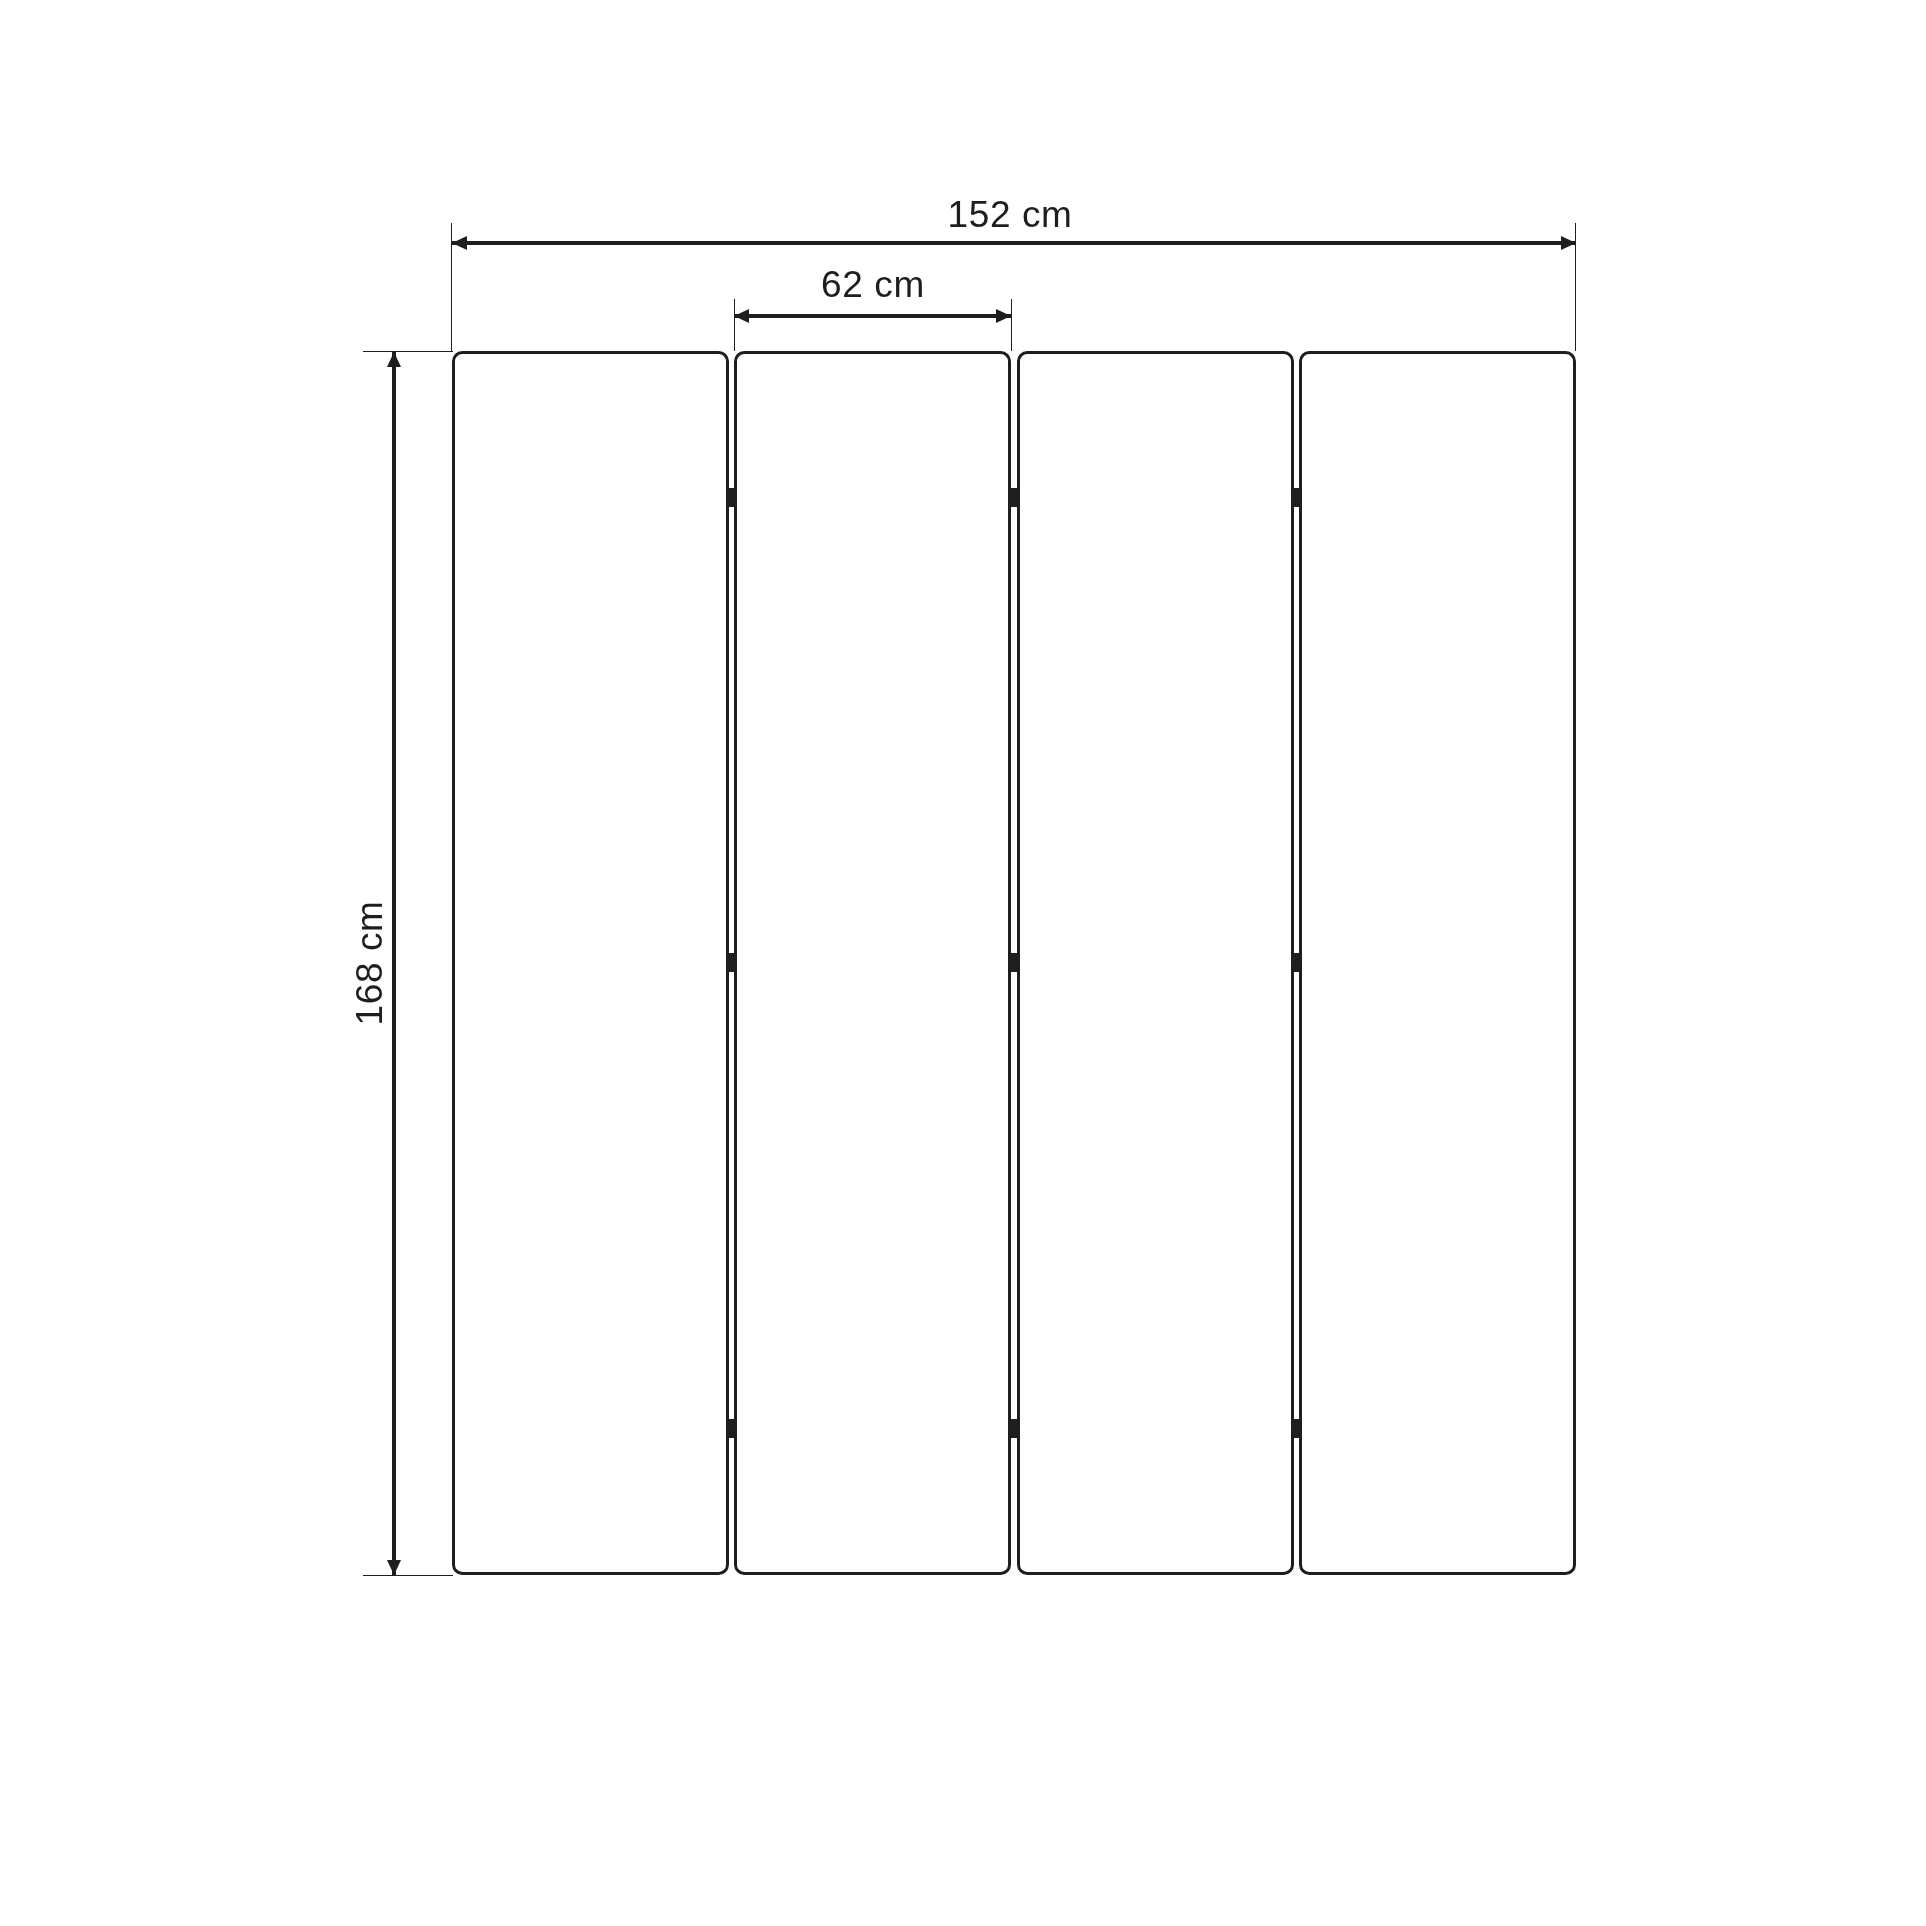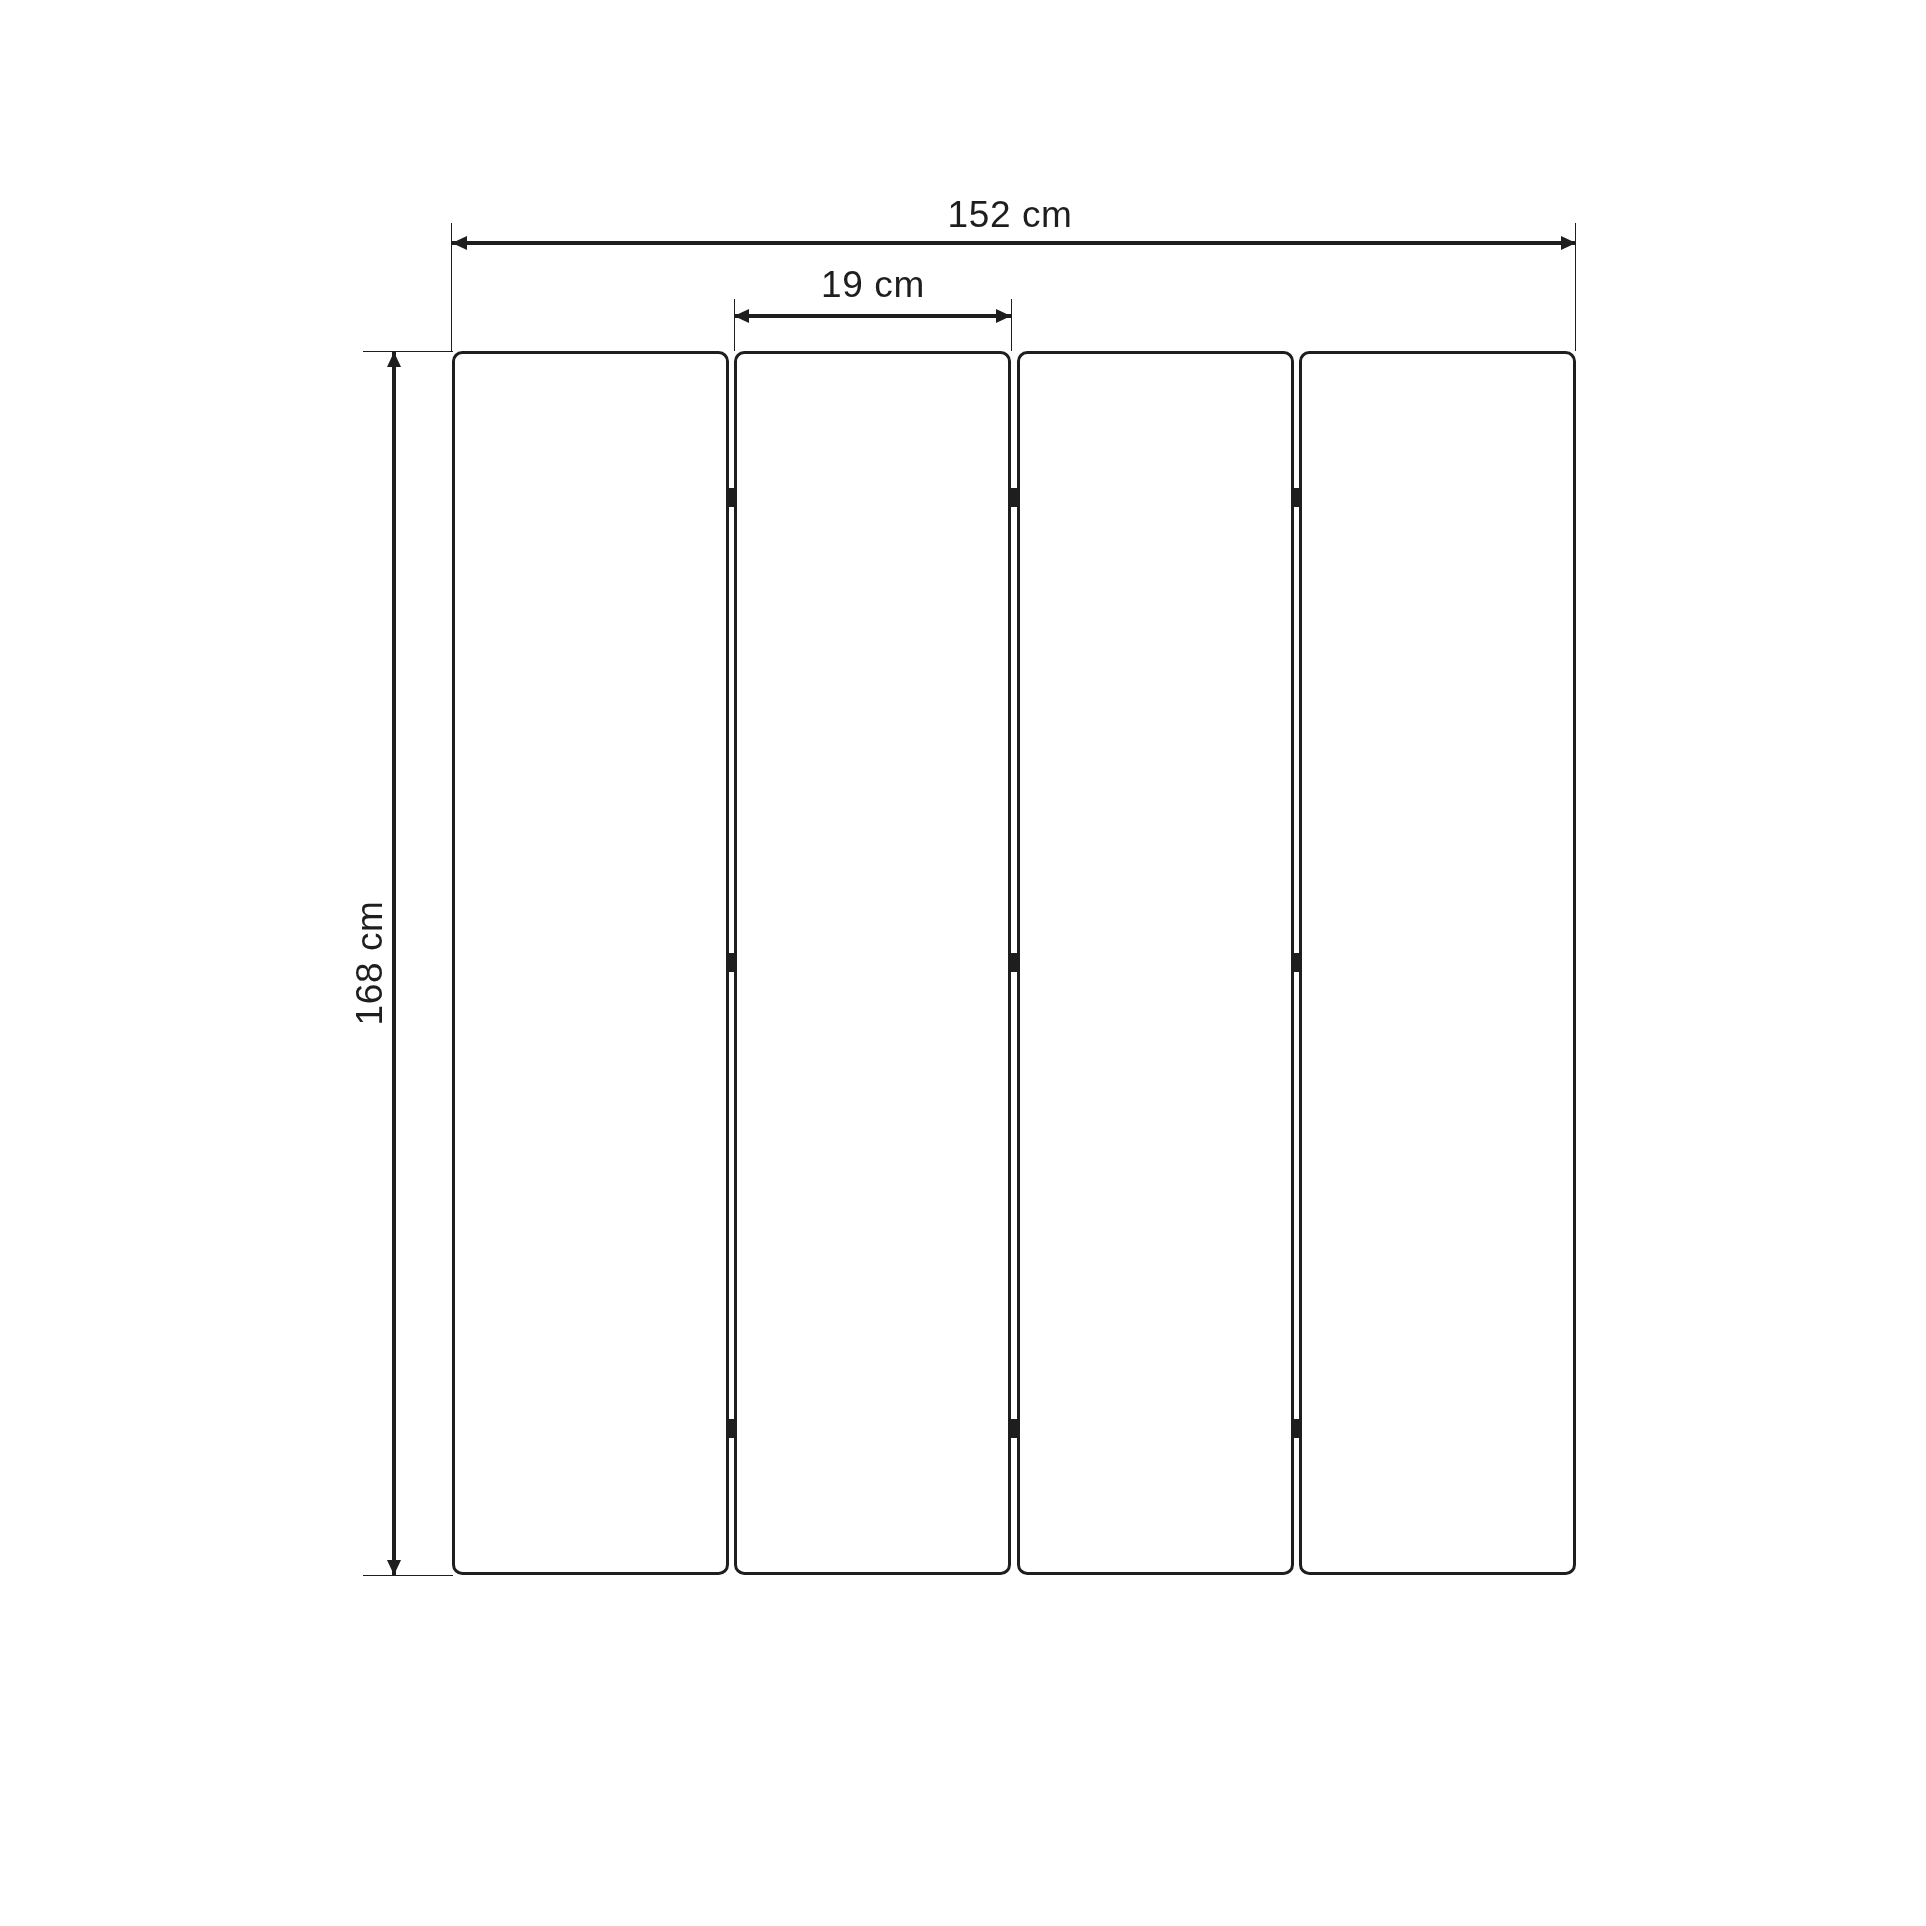--- a/index.html
+++ b/index.html
@@ -92,21 +92,21 @@
   <div class="dim h" style="left:452px;top:241px;width:1124px"></div>
   <div class="arrow left" style="left:452px;top:236px"></div>
   <div class="arrow right" style="left:1561px;top:236px"></div>
   <div class="dim-label" style="left:1010px;top:196px">152 cm</div>
 
   <div class="ext v" style="left:734px;top:299px;height:52px"></div>
   <div class="ext v" style="left:1011px;top:299px;height:52px"></div>
   <div class="dim h" style="left:734px;top:314px;width:277px"></div>
   <div class="arrow left" style="left:734px;top:309px"></div>
   <div class="arrow right" style="left:996px;top:309px"></div>
-  <div class="dim-label" style="left:873px;top:266px">19 cm</div>
+  <div class="dim-label" style="left:873px;top:266px">62 cm</div>
 
   <div class="ext h" style="left:363px;top:351px;width:90px"></div>
   <div class="ext h" style="left:363px;top:1575px;width:90px"></div>
   <div class="dim v" style="left:392px;top:351px;height:1224px"></div>
   <div class="arrow up" style="left:387px;top:352px"></div>
   <div class="arrow down" style="left:387px;top:1560px"></div>
   <div class="dim-label rot" style="left:369px;top:963px">168 cm</div>
 
 </div>
 

